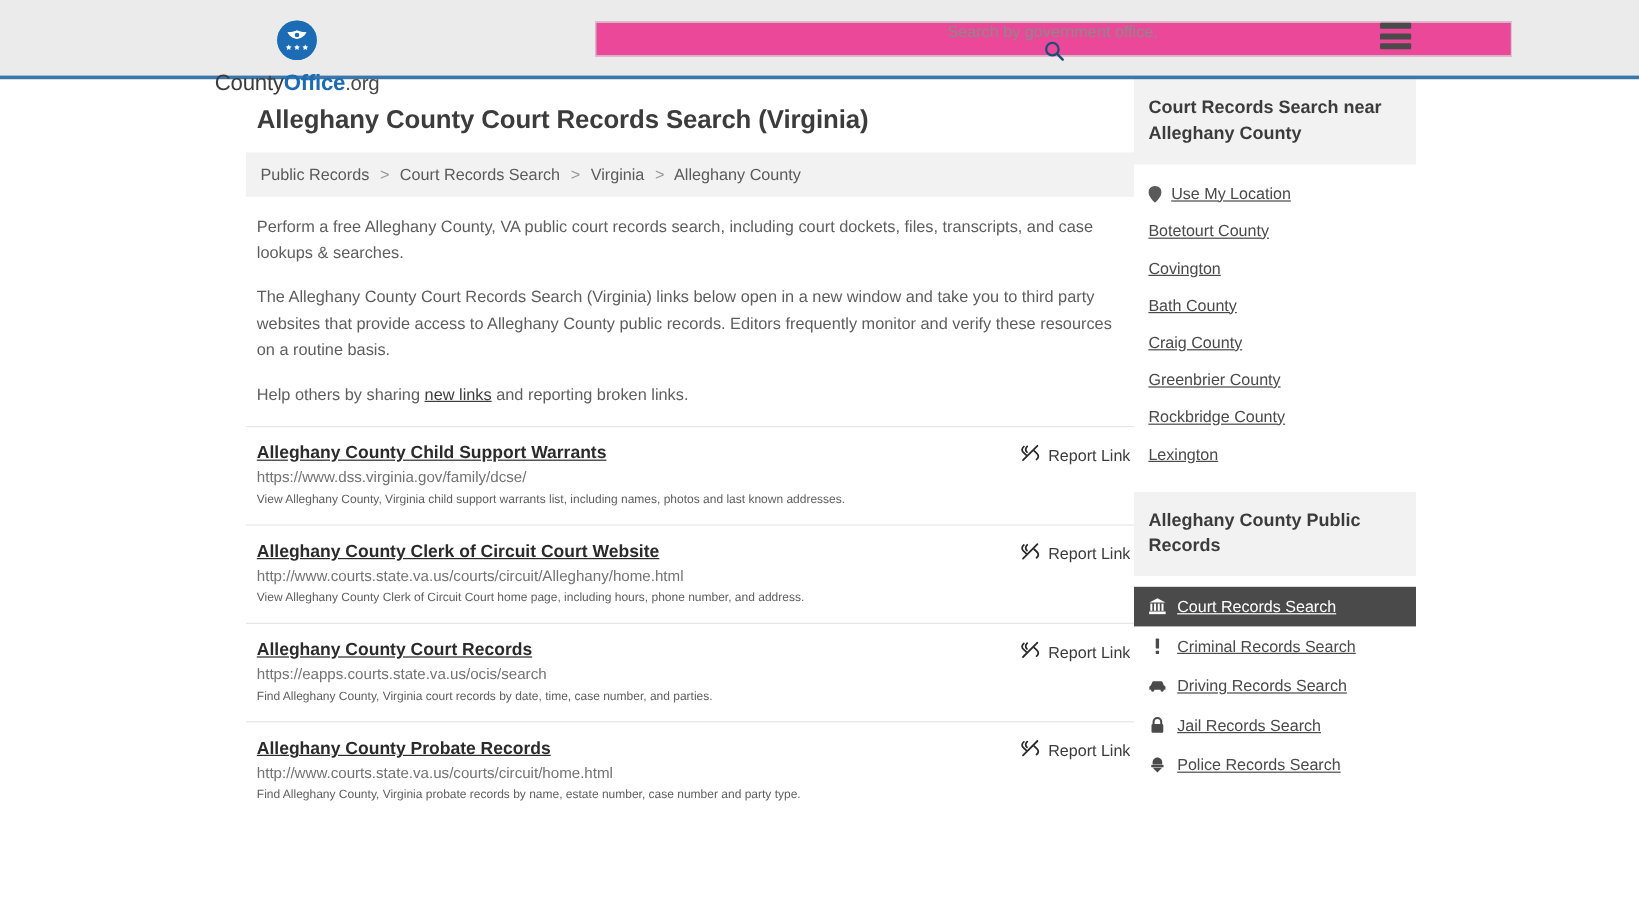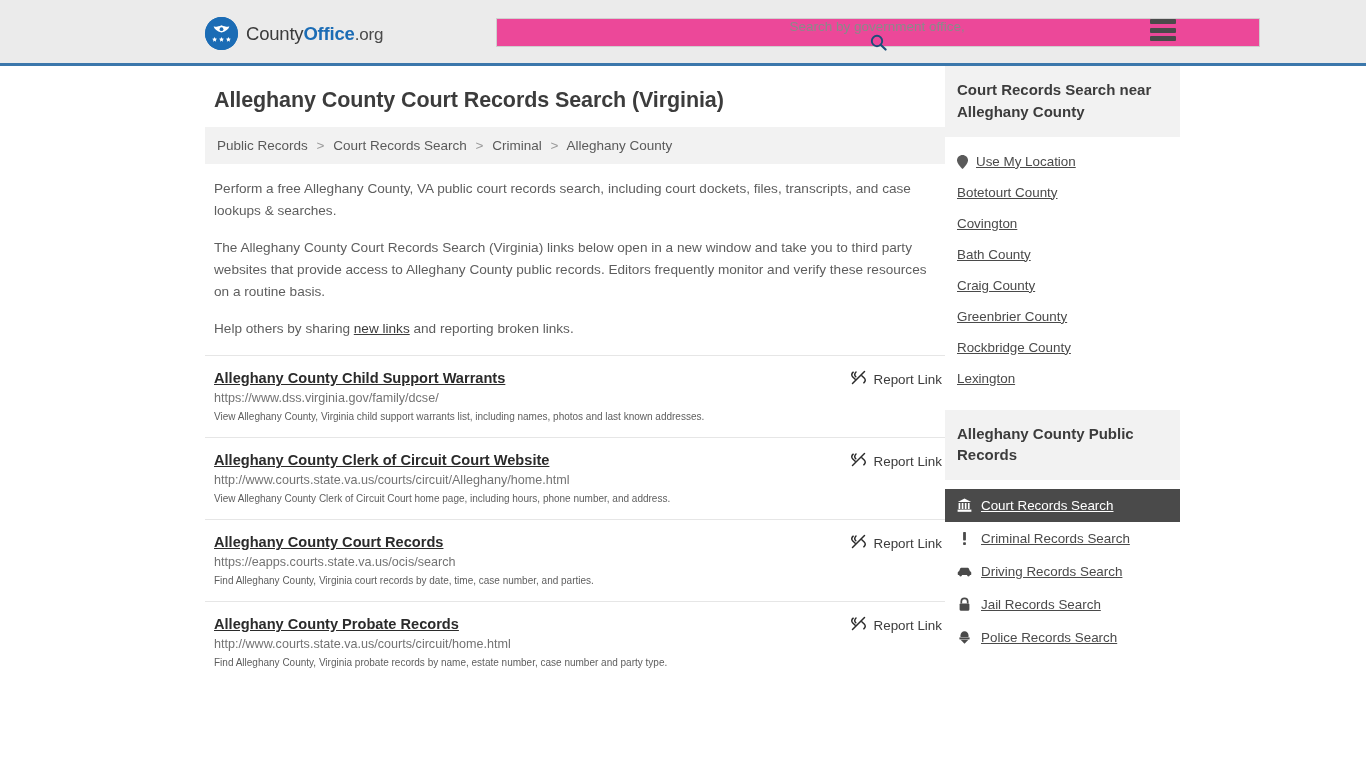--- a/index.html
+++ b/index.html
@@ -16,25 +16,26 @@
   .site-header {
     height: 66px;
     background: #ebebeb;
     border-bottom: 3px solid #3b77ab;
     position: relative;
     display: flex;
     align-items: center;
   }
   .brand {
     position: absolute;
-    left: 205px; top: 17px;
+    left: 179px; top: 17px;
     display: flex;
     align-items: center;
     gap: 8px;
     text-decoration: none;
+    flex-direction: column;
   }
   .brand-mark {
     width: 33px; height: 33px;
     border-radius: 50%;
     background: #1b6cb5;
     display: block;
   }
   .brand-text {
     font-size: 18.5px;
     color: #3c3c3c;
@@ -268,21 +269,21 @@
   <div class="content-row">
 
     <div class="main-col">
       <h1 class="page-title">Alleghany County Court Records Search (Virginia)</h1>
 
       <div class="breadcrumb">
         <a href="#">Public Records</a>
         <span class="sep">&gt;</span>
         <a href="#">Court Records Search</a>
         <span class="sep">&gt;</span>
-        <a href="#">Criminal</a>
+        <a href="#">Virginia</a>
         <span class="sep">&gt;</span>
         <a href="#">Alleghany County</a>
       </div>
 
       <div class="intro">
         <p>Perform a free Alleghany County, VA public court records search, including court dockets, files, transcripts, and case lookups &amp; searches.</p>
         <p>The Alleghany County Court Records Search (Virginia) links below open in a new window and take you to third party websites that provide access to Alleghany County public records. Editors frequently monitor and verify these resources on a routine basis.</p>
         <p><span>Help others by sharing </span><a href="#">new links</a><span> and reporting broken links.</span></p>
       </div>
 

